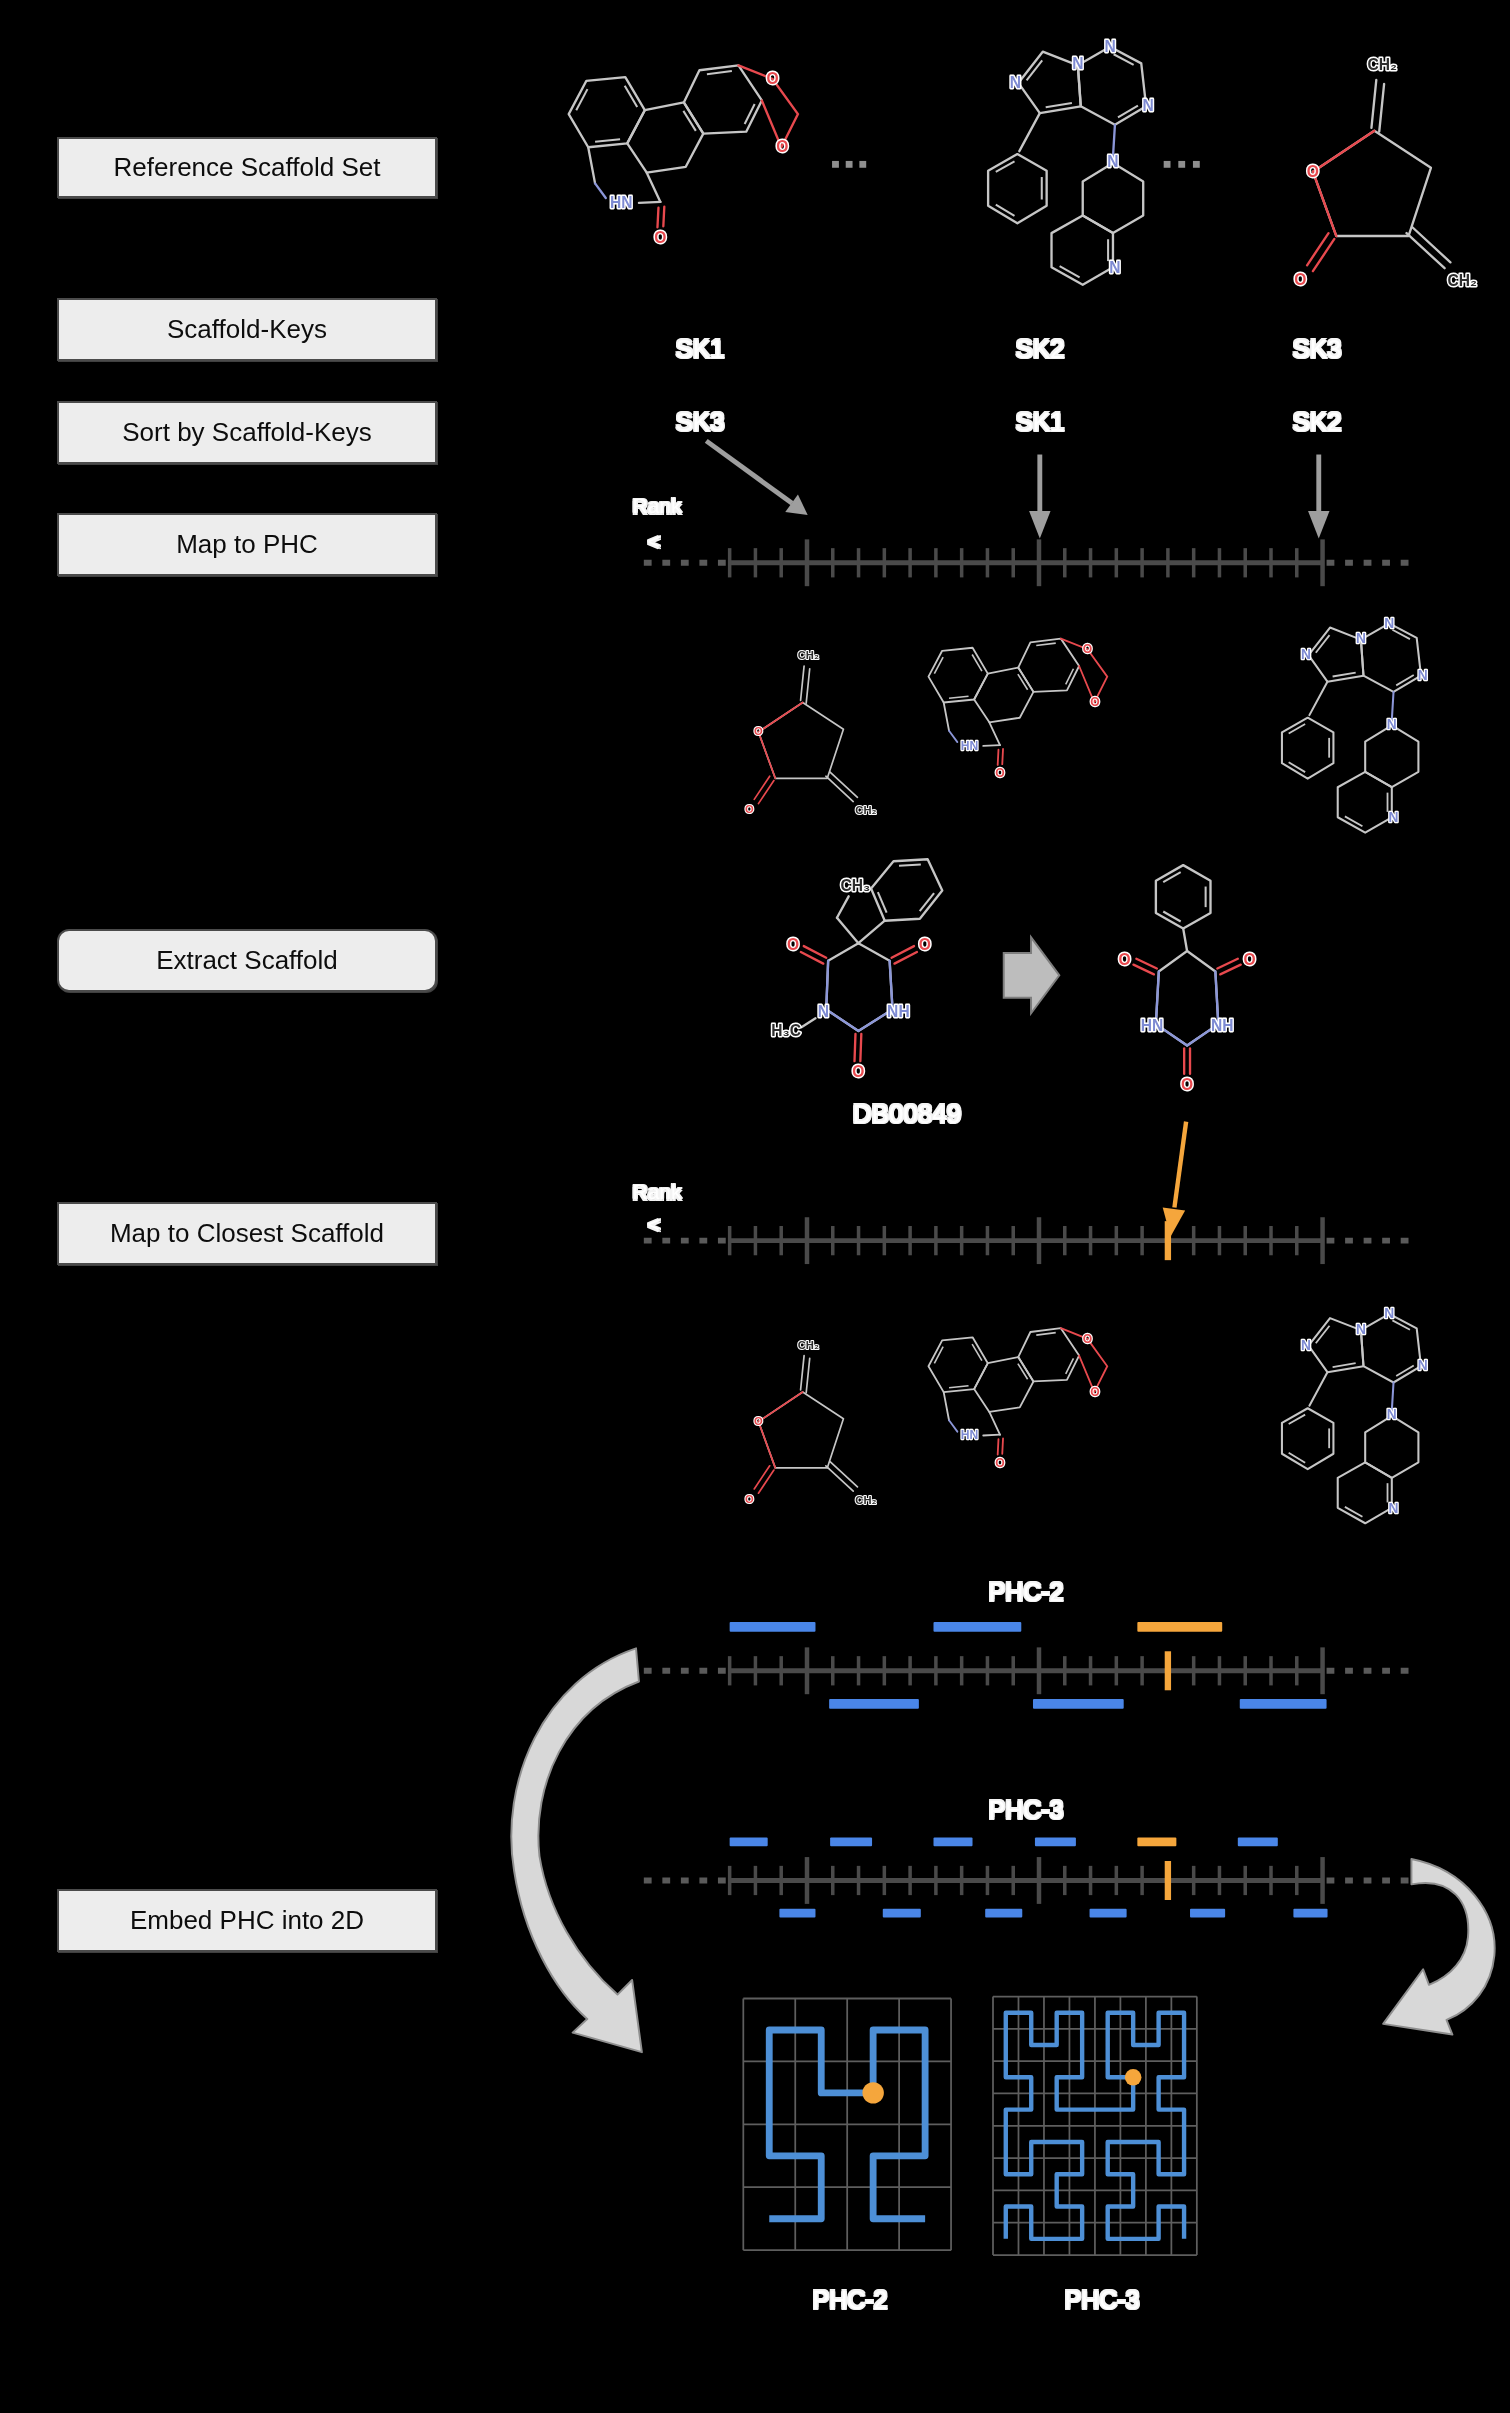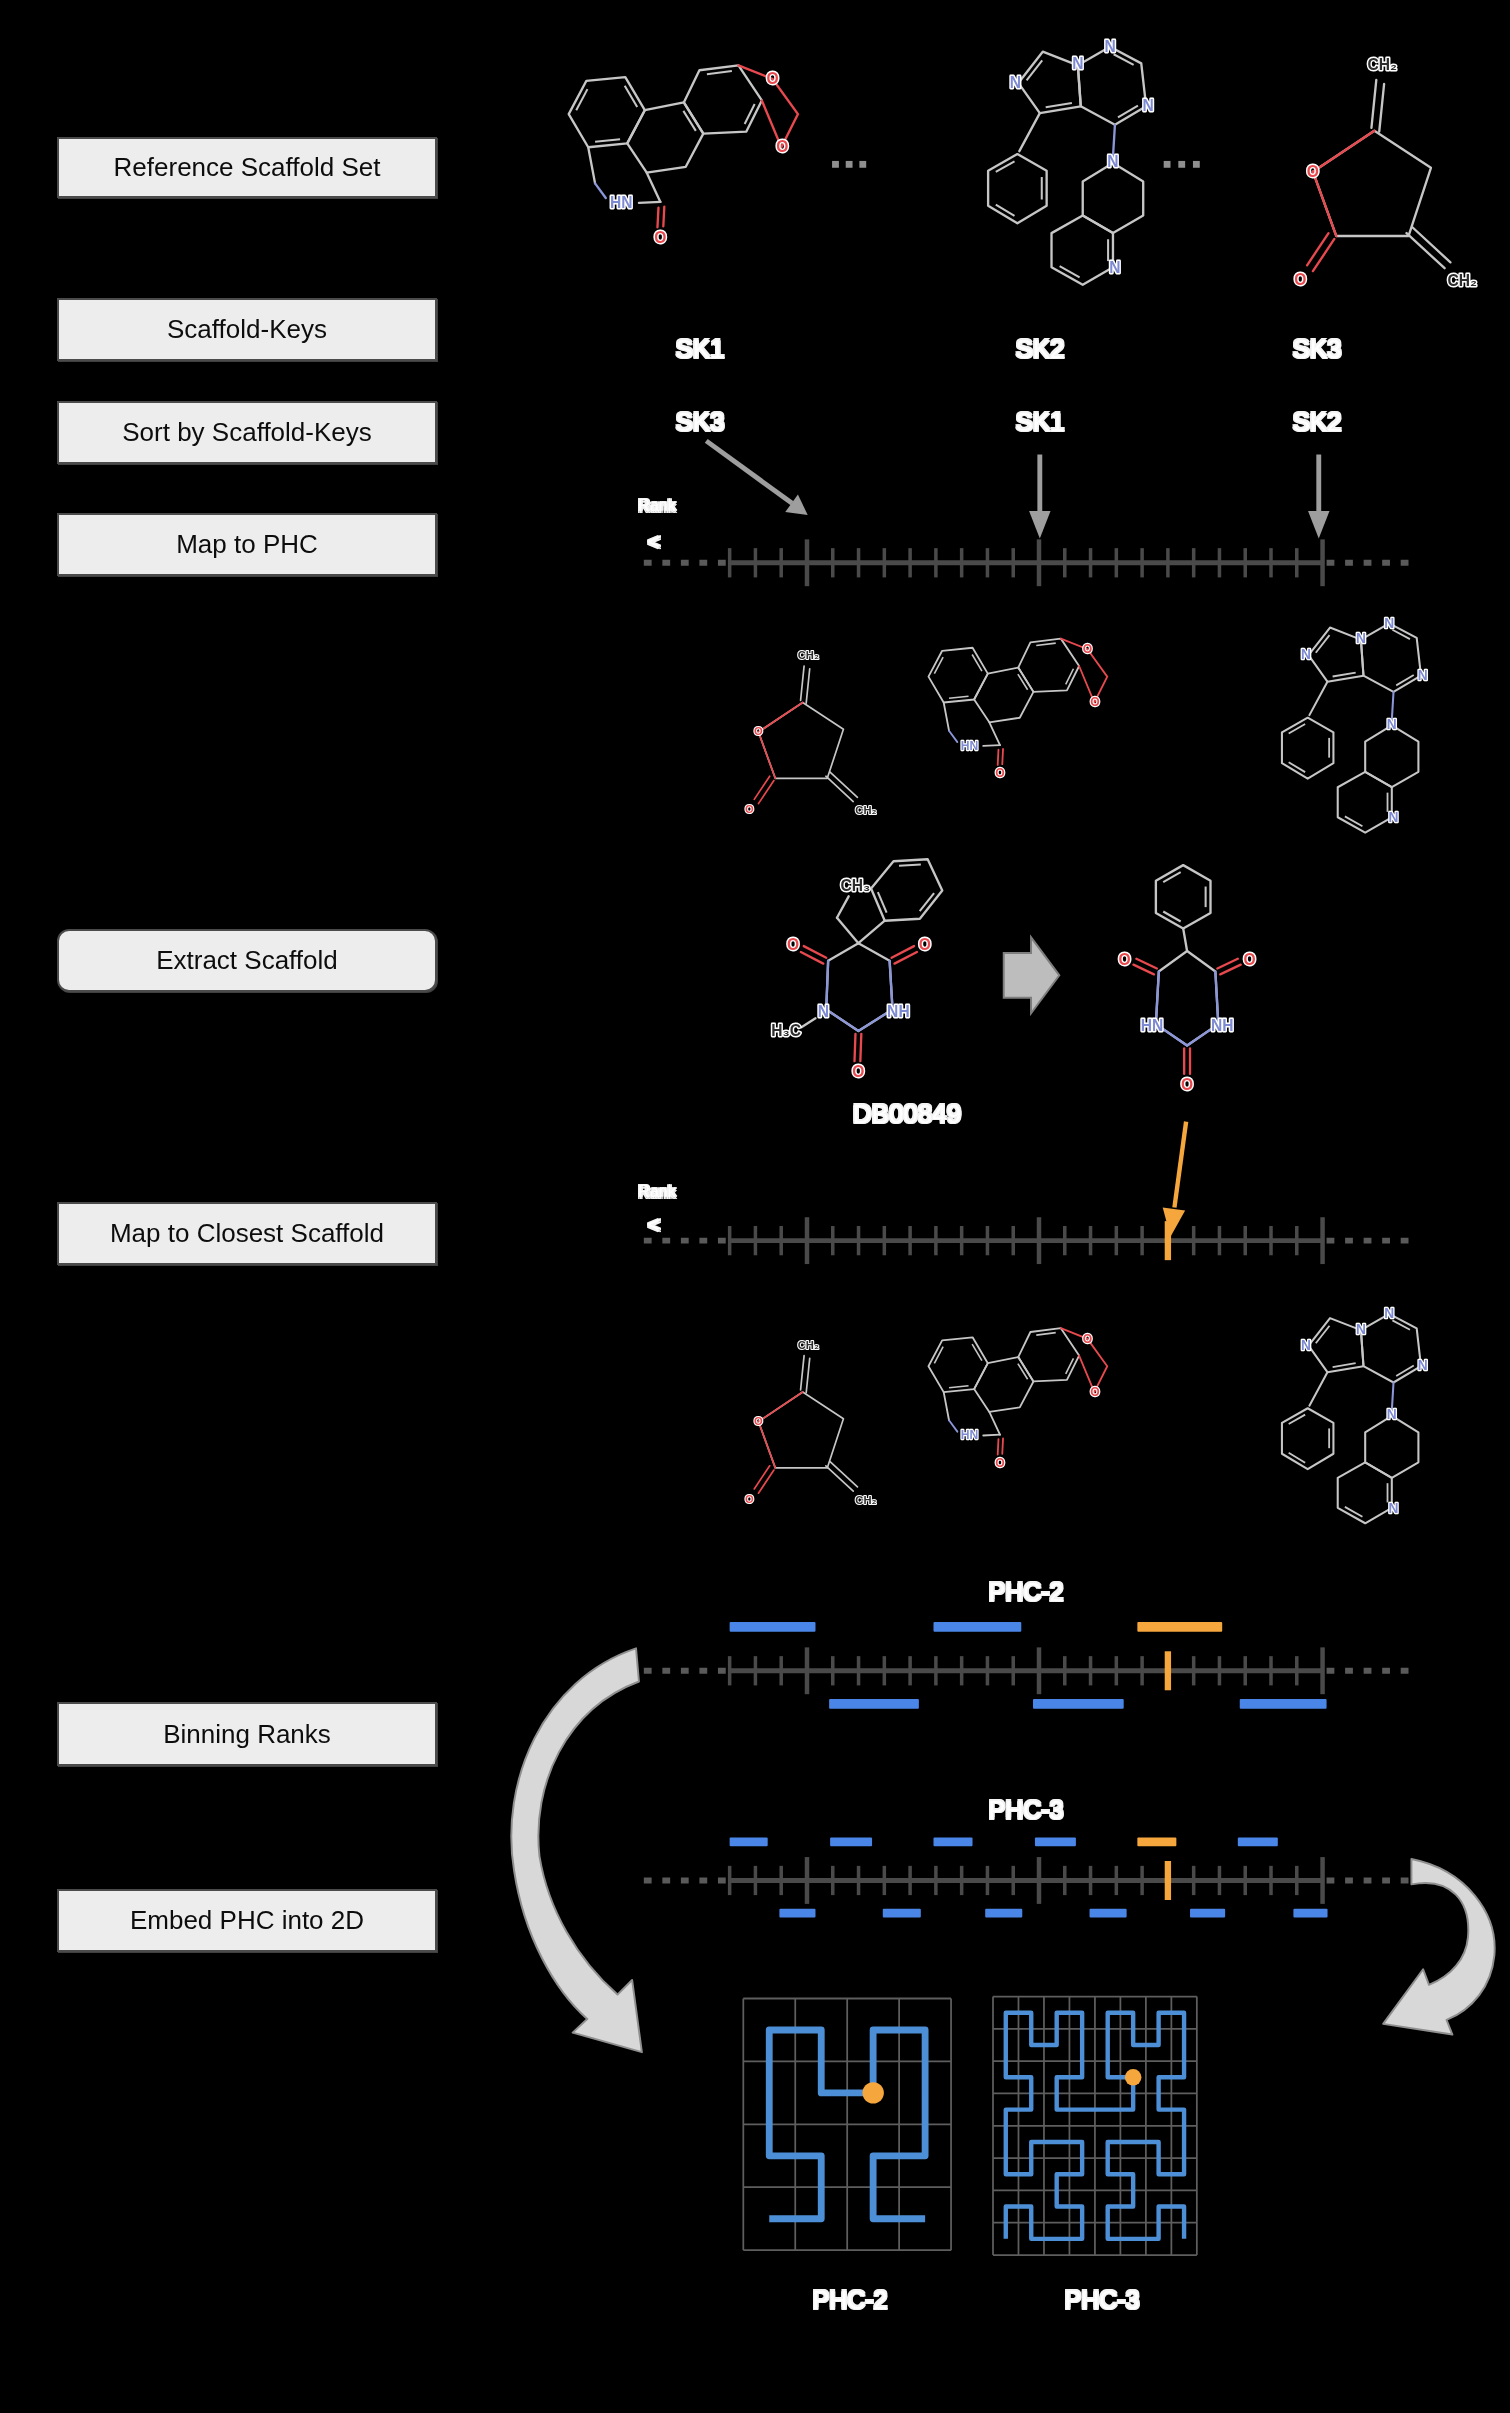--- a/index.html
+++ b/index.html
@@ -9,21 +9,21 @@
   html,body{margin:0;padding:0;background:#000;}
   #canvas{position:relative;width:1511px;height:2414px;background:#000;overflow:hidden;
           font-family:"Liberation Sans",sans-serif;padding-left:22px;}
   svg{position:absolute;left:0;top:0;}
   .step{position:absolute;left:57px;width:376px;background:#ededed;border:2px solid #4b4b4b;
         color:#0d0d0d;font-size:26px;display:flex;align-items:center;justify-content:center;
         box-shadow:1px 1px 0 rgba(255,255,255,0.25);}
   .olabel{position:absolute;transform:translate(-50%,-50%);color:#ffffff;font-size:26px;white-space:nowrap;
         text-shadow:-1.5px -1.5px 0 #f4f4f4,1.5px -1.5px 0 #f4f4f4,-1.5px 1.5px 0 #f4f4f4,1.5px 1.5px 0 #f4f4f4,
                      0 -1.5px 0 #f4f4f4,0 1.5px 0 #f4f4f4,-1.5px 0 0 #f4f4f4,1.5px 0 0 #f4f4f4;}
-  .rankl{font-size:16px;}
+  .rankl{font-size:21px;}
   .ltsym{font-size:22.4px;}
   .phcl{font-size:25px;}
   
   .bond{stroke:var(--bond);stroke-width:2.4;fill:none;stroke-linecap:round;}
   .ring{fill:none;stroke:var(--bond);stroke-width:2.4;stroke-linejoin:round;}
   .bond2{stroke:var(--bond);stroke-width:2.1;}
   .bondR{stroke:var(--red);stroke-width:2.4;stroke-linecap:round;fill:none;}
   .bondB{stroke:var(--nblue);stroke-width:2.4;stroke-linecap:round;fill:none;}
   text.atom{font-family:"Liberation Sans",sans-serif;font-size:16px;font-weight:bold;text-anchor:middle;
        paint-order:stroke;stroke:#ffffff;stroke-width:3px;stroke-linejoin:round;}
@@ -62,23 +62,20 @@
     </div>
   <div class="step" style="top:513px;height:59px;">
       <span>Map to PHC</span>
     </div>
   <div class="step" style="top:929px;height:59px;border-radius:12px;">
       <span>Extract Scaffold</span>
     </div>
   <div class="step" style="top:1202px;height:59px;">
       <span>Map to Closest Scaffold</span>
     </div>
-  <div class="step" style="top:1702px;height:60px;">
-      <span>Binning Ranks</span>
-    </div>
   <div class="step" style="top:1889px;height:59px;">
       <span>Embed PHC into 2D</span>
     </div>
 
   <svg width="1511" height="2414" viewBox="0 0 1549 2475">
     <defs>
 
       <g id="molA">
         <polygon class="ring" points="28,92 46,58 86,54 106,88 88,122 48,126"></polygon>
         <polygon class="ring" points="106,88 146,80 166,112 148,146 108,152 88,122"></polygon>

